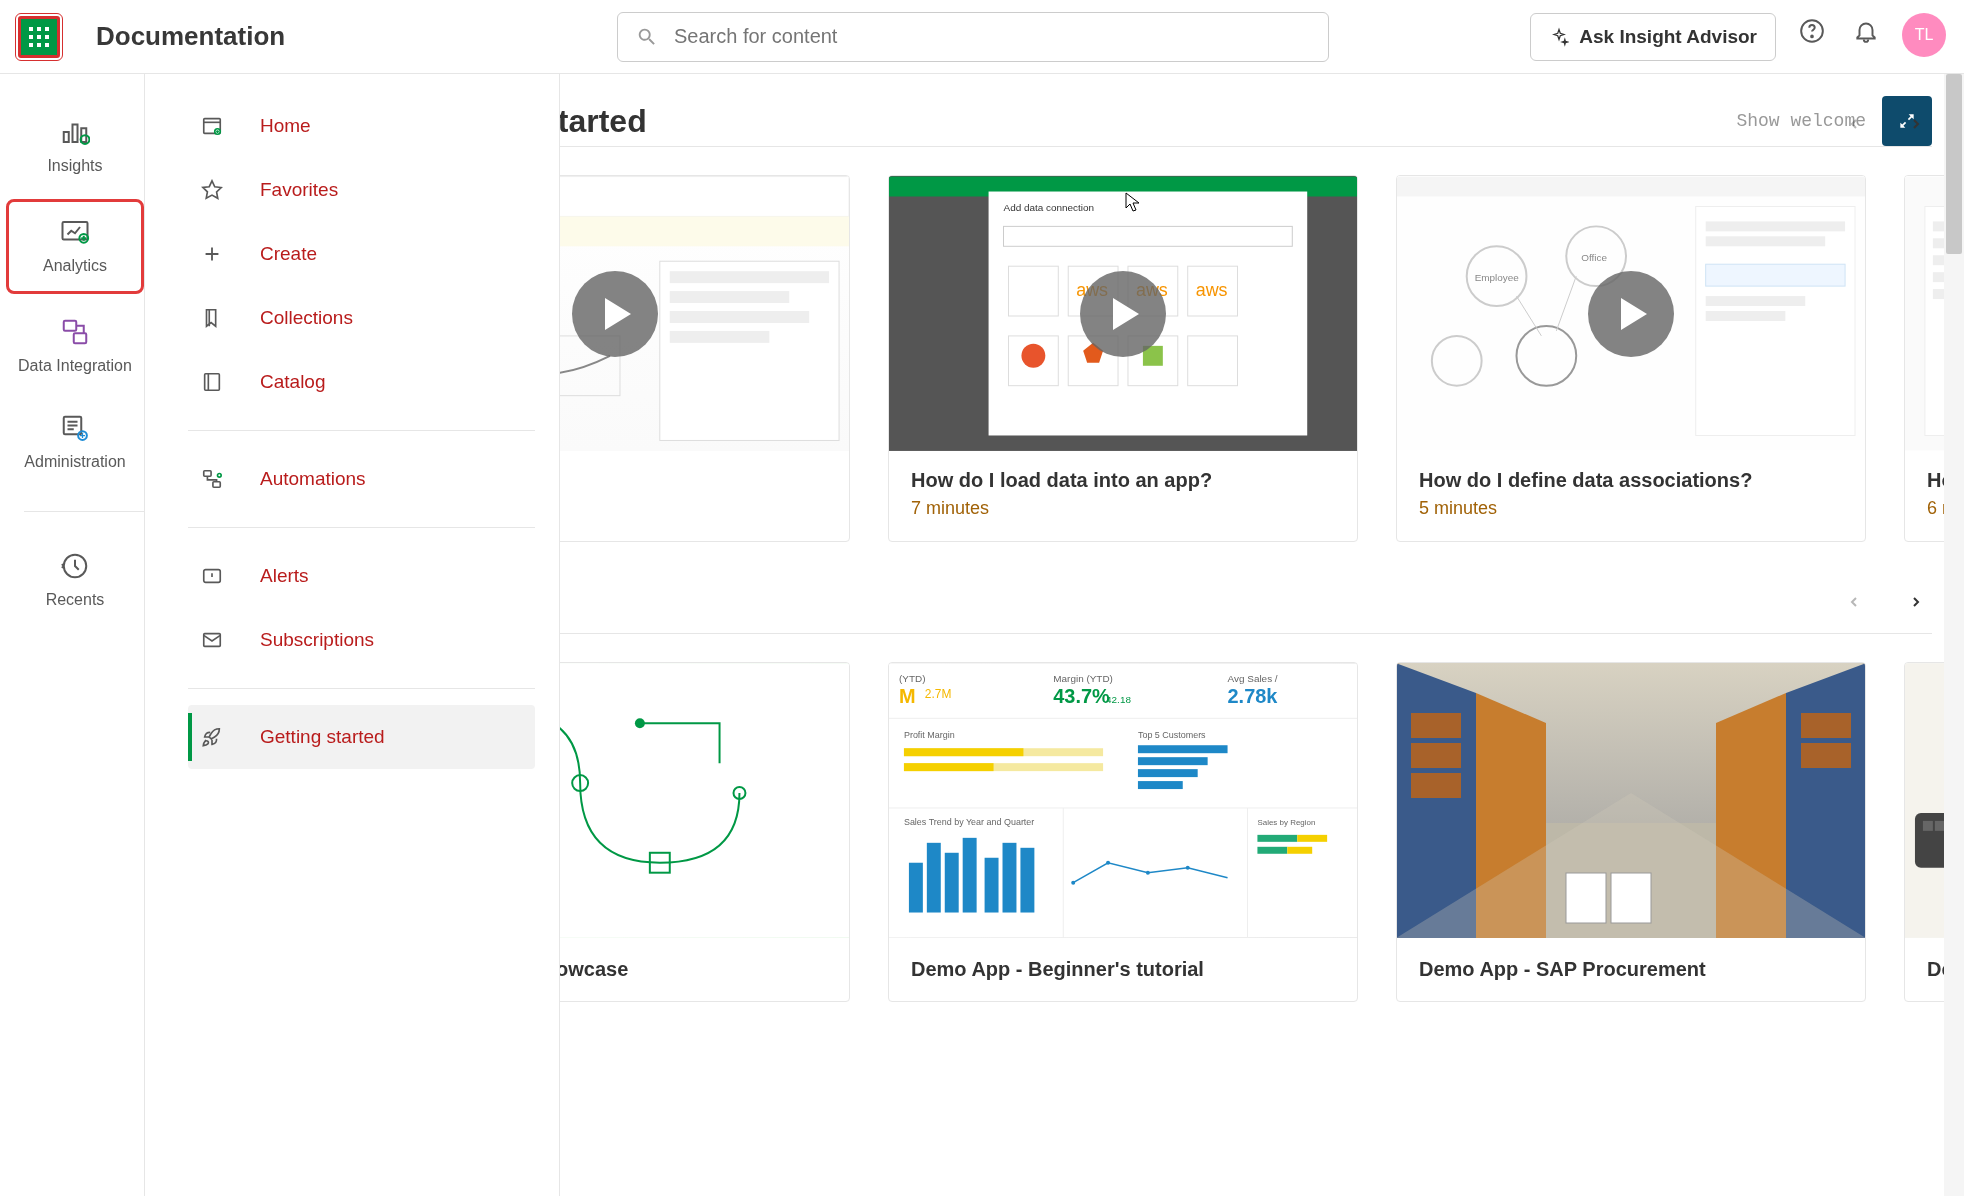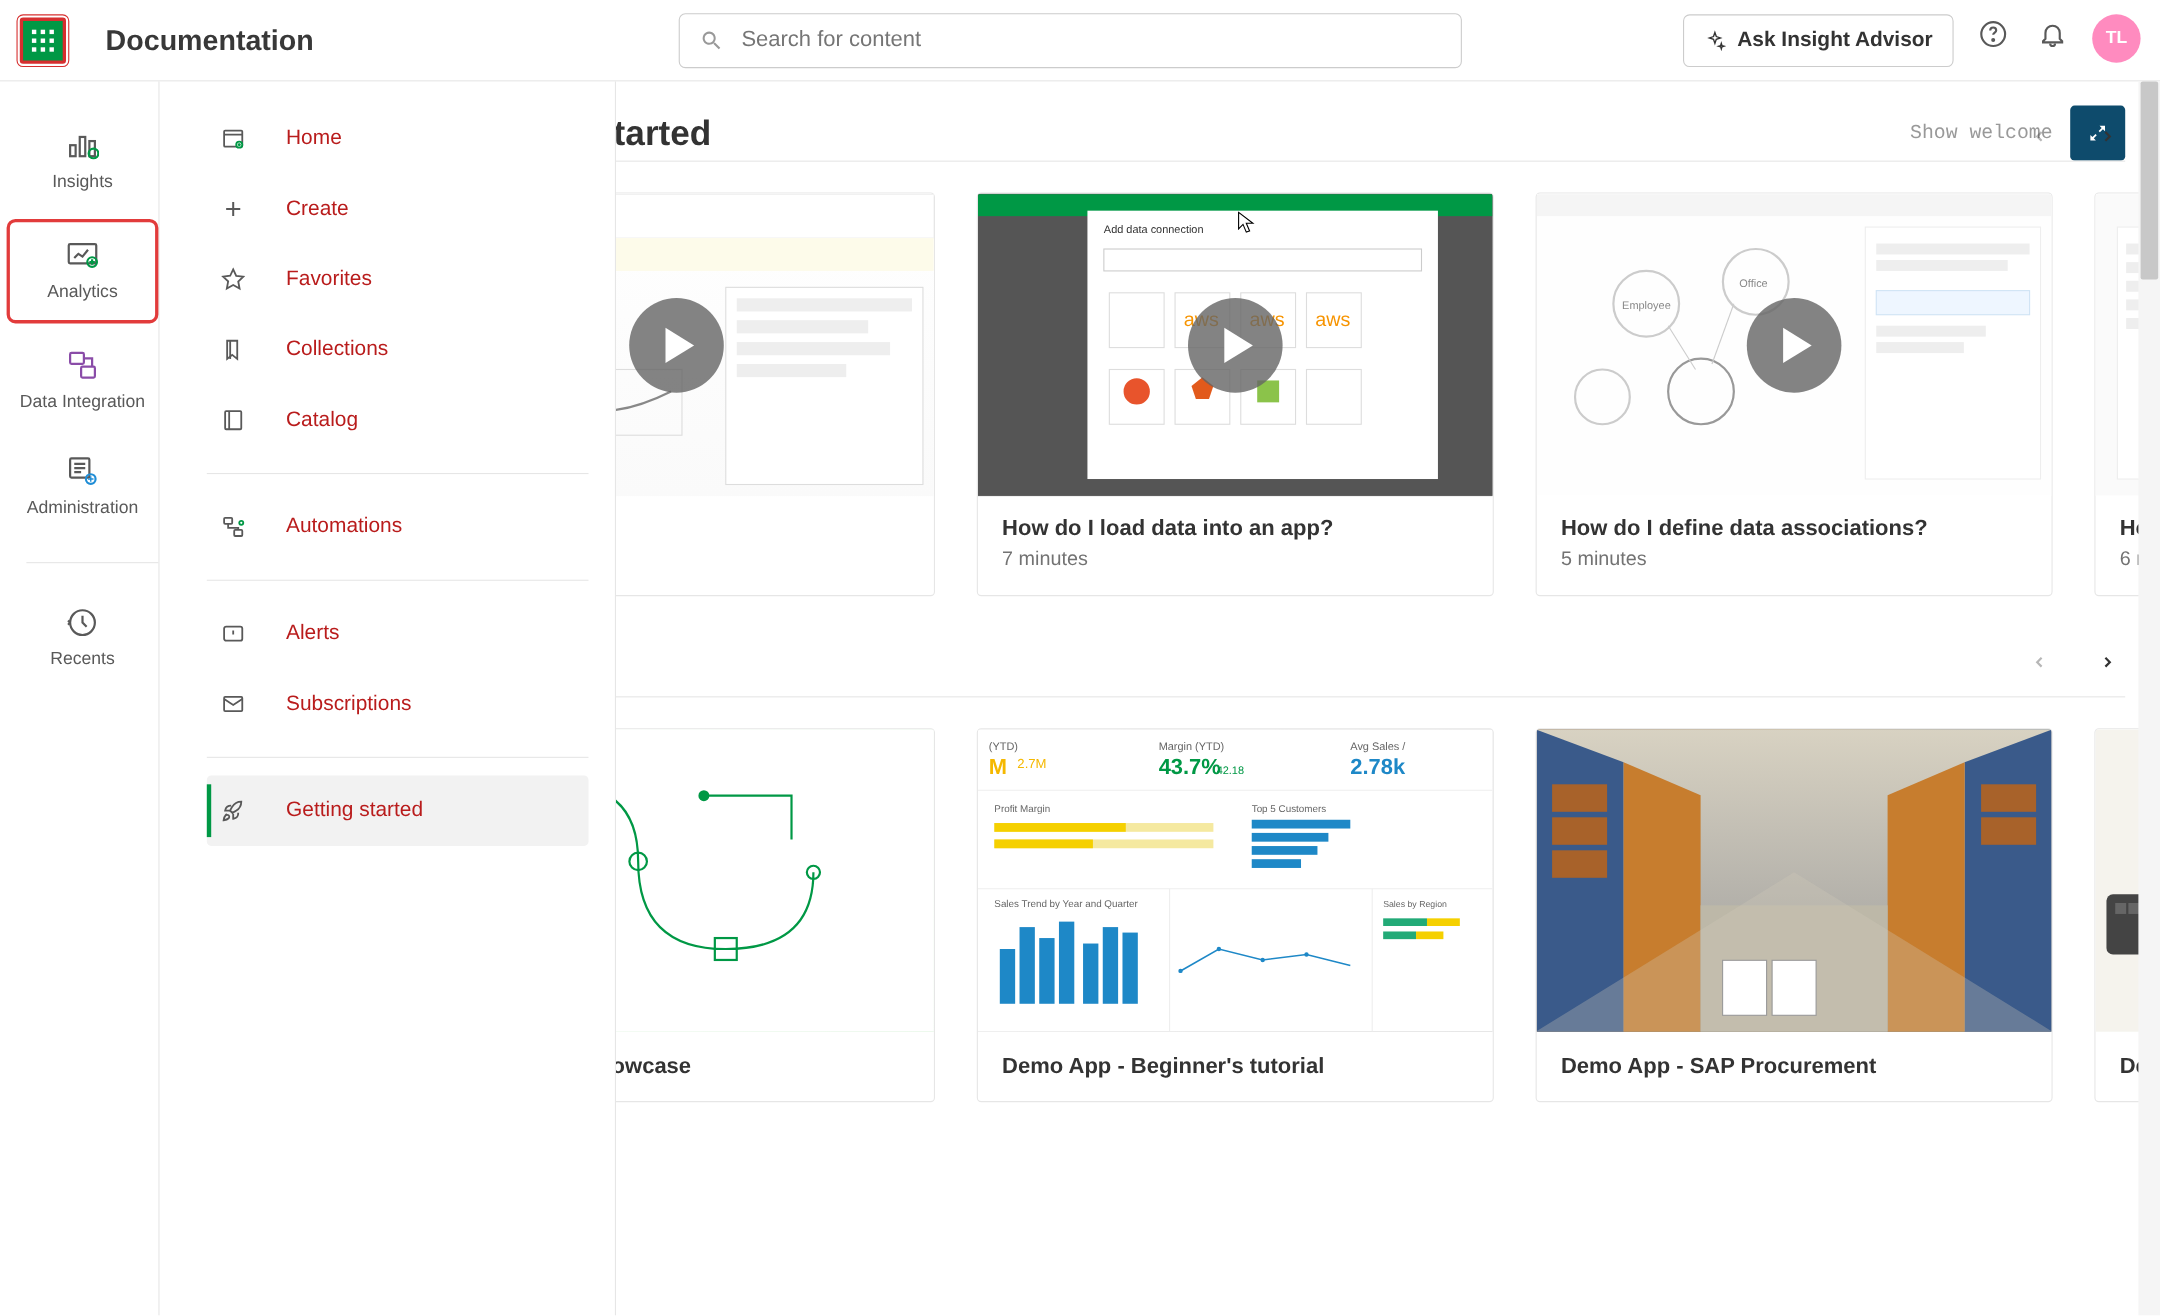--- a/index.html
+++ b/index.html
@@ -9,21 +9,21 @@
     .top-header { display: flex; align-items: center; height: 74px; padding: 0 18px; border-bottom: 1px solid #e6e6e6; position: relative; }
     .app-switcher { width: 42px; height: 42px; display: flex; align-items: center; justify-content: center; background: #009845; border-radius: 3px; border: 3px solid #d62f2f; outline: 1px solid #d62f2f; outline-offset: 2px; }
     .app-switcher svg { fill: #fff; width: 24px; height: 24px; }
     .page-title { font-size: 26px; font-weight: 600; color: #383838; margin-left: 36px; }
     .search-container { position: absolute; left: 617px; width: 712px; height: 50px; border: 1px solid #ccc; border-radius: 6px; display: flex; align-items: center; padding: 0 18px; }
     .search-container svg { width: 22px; height: 22px; fill: #999; }
     .search-input { border: none; outline: none; flex: 1; margin-left: 16px; font-size: 20px; color: #666; background: transparent; }
     .header-right { position: absolute; right: 18px; display: flex; align-items: flex-start; gap: 18px; }
     .insight-btn { display: flex; align-items: center; gap: 10px; border: 1px solid #ccc; border-radius: 6px; padding: 12px 18px; background: #fff; font-size: 19px; font-weight: 600; color: #333; cursor: pointer; }
     .icon-btn { width: 36px; height: 36px; display: flex; align-items: center; justify-content: center; border: none; background: transparent; cursor: pointer; }
-    .avatar { width: 44px; height: 44px; border-radius: 50%; background: #ff8bbf; display: flex; align-items: center; justify-content: center; font-size: 16px; font-weight: 700; color: #fff; }
+    .avatar { width: 44px; height: 44px; border-radius: 50%; background: #ff8bbf; display: flex; align-items: center; justify-content: center; font-size: 16px; font-weight: 400; color: #fff; }
 
     
     .left-rail { position: absolute; top: 74px; left: 0; width: 145px; height: calc(100% - 74px); border-right: 1px solid #e6e6e6; display: flex; flex-direction: column; align-items: flex-end; padding-top: 28px; gap: 8px; }
     .rail-item { display: flex; flex-direction: column; align-items: center; justify-content: center; padding: 14px 8px; width: 138px; border-radius: 8px; cursor: pointer; gap: 8px; }
     .rail-item.active { border: 3px solid #e23b3b; }
     .rail-icon { width: 32px; height: 32px; display: flex; align-items: center; justify-content: center; }
     .rail-label { font-size: 16px; color: #595959; text-align: center; line-height: 1.3; }
     .rail-divider { width: 120px; height: 1px; background: #e6e6e6; margin: 16px 0; }
 
     
@@ -51,21 +51,21 @@
     .nav-arrow.disabled { opacity: 0.35; cursor: default; }
     .section-rule { height: 1px; background: #e6e6e6; margin: 0 32px 28px -20px; }
 
     .card-row { display: flex; gap: 38px; margin-left: -180px; }
     .video-card { width: 470px; border: 1px solid #e6e6e6; border-radius: 4px; overflow: hidden; flex-shrink: 0; }
     .video-thumb { width: 100%; height: 275px; background: #f8f8f8; position: relative; overflow: hidden; }
     .play-btn { position: absolute; top: 50%; left: 50%; transform: translate(-50%, -50%); width: 86px; height: 86px; border-radius: 50%; background: rgba(100,100,100,0.8); display: flex; align-items: center; justify-content: center; }
     .play-triangle { width: 0; height: 0; border-top: 16px solid transparent; border-bottom: 16px solid transparent; border-left: 26px solid #fff; margin-left: 6px; }
     .card-body { padding: 18px 22px 22px; }
     .card-title { font-size: 20px; font-weight: 700; color: #333; }
-    .card-sub { font-size: 18px; color: #737373; margin-top: 6px; }
+    .card-sub { font-size: 18px; color: #a16207; margin-top: 6px; }
 
     .app-card { width: 470px; border: 1px solid #e6e6e6; border-radius: 4px; overflow: hidden; flex-shrink: 0; }
     .app-thumb { width: 100%; height: 275px; background: linear-gradient(135deg,#f0f0f0,#ddd); position: relative; }
     .app-body { padding: 20px 22px; }
 
     .section-title-partial { font-size: 26px; font-weight: 700; color: #333; margin-left: -20px; margin-bottom: 12px; }
 
     
     .thumb1 { background: linear-gradient(#fff,#fafafa); }
     .thumb2 { background: linear-gradient(#555,#666); }
@@ -194,33 +194,33 @@
           <rect x="3" y="4" width="18" height="16" rx="1"></rect>
           <path d="M3 8h18"></path>
           <circle cx="18" cy="18" r="3" stroke="#009845" fill="#fff"></circle>
           <path d="M18 16.5v3M16.5 18h3" stroke="#009845"></path>
         </svg>
       </span>
     <span class="menu-label">Home</span>
   </div>
   <div class="menu-item">
     <span class="menu-icon">
+        <svg width="22" height="22" viewBox="0 0 24 24" fill="none" stroke="#595959" stroke-width="1.8">
+          <path d="M12 2l3 6.5 7 .8-5 4.8 1.3 7-6.3-3.5L5.7 21 7 14l-5-4.8 7-.8z"></path>
+        </svg>
+      </span>
+    <span class="menu-label">Favorites</span>
+  </div>
+  <div class="menu-item">
+    <span class="menu-icon">
         <svg width="22" height="22" viewBox="0 0 24 24" fill="none" stroke="#595959" stroke-width="2">
           <path d="M12 5v14M5 12h14"></path>
         </svg>
       </span>
     <span class="menu-label">Create</span>
-  </div>
-  <div class="menu-item">
-    <span class="menu-icon">
-        <svg width="22" height="22" viewBox="0 0 24 24" fill="none" stroke="#595959" stroke-width="1.8">
-          <path d="M12 2l3 6.5 7 .8-5 4.8 1.3 7-6.3-3.5L5.7 21 7 14l-5-4.8 7-.8z"></path>
-        </svg>
-      </span>
-    <span class="menu-label">Favorites</span>
   </div>
   <div class="menu-item">
     <span class="menu-icon">
         <svg width="22" height="22" viewBox="0 0 24 24" fill="none" stroke="#595959" stroke-width="1.8">
           <path d="M6 3h10v18l-5-4-5 4V3z"></path>
           <path d="M9 3v18"></path>
         </svg>
       </span>
     <span class="menu-label">Collections</span>
   </div>

